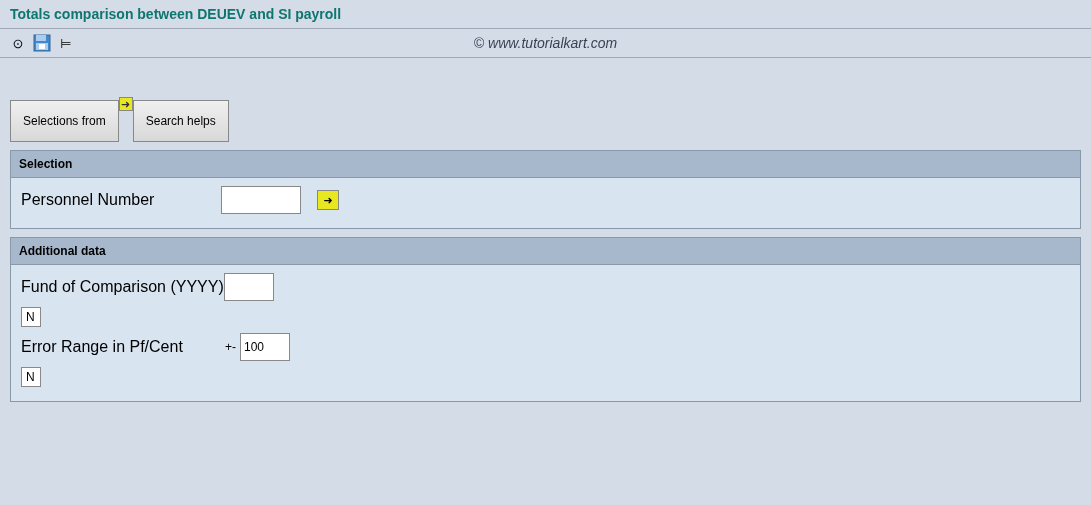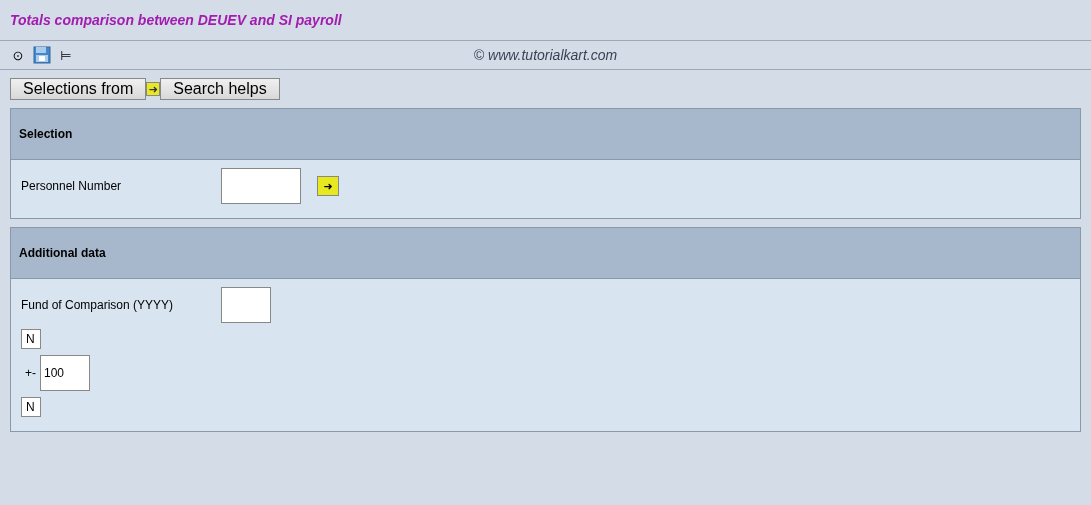--- a/index.html
+++ b/index.html
@@ -5,25 +5,24 @@
     * { box-sizing: border-box; margin: 0; padding: 0; }
     body {
       font-family: Arial, sans-serif;
       font-size: 12px;
       background-color: #d4dce8;
       width: 1091px;
       min-height: 505px;
     }
     .title-bar {
       background-color: #d4dce8;
-      padding: 12px 10px;
+      padding: 6px 10px;
       font-weight: bold;
-      font-style: italic;
       font-size: 14px;
-      color: #a21caf;
+      color: #0f766e;
       border-bottom: 1px solid #a0a8b8;
     }
     .toolbar {
       background-color: #d4dce8;
       padding: 4px 8px;
       display: flex;
       align-items: center;
       border-bottom: 1px solid #a0a8b8;
       position: relative;
     }
@@ -53,74 +52,75 @@
     .main-content {
       padding: 8px 10px;
     }
     .button-bar {
       display: flex;
       gap: 0;
       margin-bottom: 8px;
       align-items: center;
     }
     .btn {
-      padding: 1px 12px;
-      font-size: 16px;
+      padding: 13px 12px;
+      font-size: 12px;
       cursor: pointer;
       border: 1px solid #888;
       background: linear-gradient(to bottom, #f0f0f0, #d8d8d8);
       color: #000;
       display: flex;
       align-items: center;
       gap: 4px;
+      margin-top: 34px;
     }
     .btn-arrow {
       display: inline-block;
       width: 14px;
       height: 14px;
       background-color: #e8e820;
       border: 1px solid #888;
       display: flex;
       align-items: center;
       justify-content: center;
       font-size: 10px;
     }
     .section {
       background-color: #c8d4e0;
       border: 1px solid #8899aa;
       margin-bottom: 8px;
     }
     .section-header {
       background-color: #a8b8cc;
-      padding: 18px 8px;
+      padding: 6px 8px;
       font-weight: bold;
       font-size: 12px;
       color: #000;
       border-bottom: 1px solid #8899aa;
     }
     .section-body {
       padding: 8px 10px;
       background-color: #d8e4f0;
     }
     .field-row {
       display: flex;
       align-items: center;
       margin-bottom: 6px;
     }
     .field-label {
       min-width: 200px;
-      font-size: 12px;
+      font-size: 16px;
       color: #000;
     }
     .field-input {
       border: 1px solid #888;
       background: #fff;
       font-size: 12px;
       padding: 1px 3px;
-      height: 36px;
+      height: 28px;
     }
     .input-small {
       width: 50px;
     }
     .input-medium {
       width: 80px;
     }
     .arrow-btn-yellow {
       background: #e8e820;
       border: 1px solid #888;
@@ -210,20 +210,21 @@
         <input class="field-input input-small" type="text" value="" style="">
       </div>
 
       <div class="field-row">
         <div class="field-value-box">
           <span>N</span>
         </div>
       </div>
 
       <div class="field-row">
+        <div class="field-label">Error Range in Pf/Cent</div>
         <span class="plus-minus">+-</span>
         <input class="field-input input-small" type="text" value="100" style="">
       </div>
 
       <div class="field-row">
         <div class="field-value-box">
           <span>N</span>
         </div>
       </div>
 

